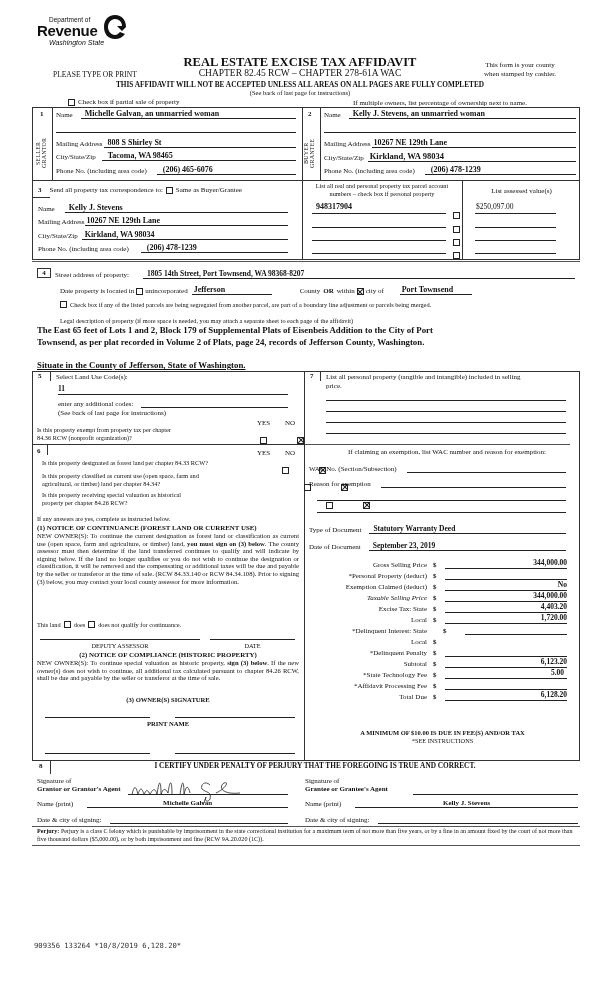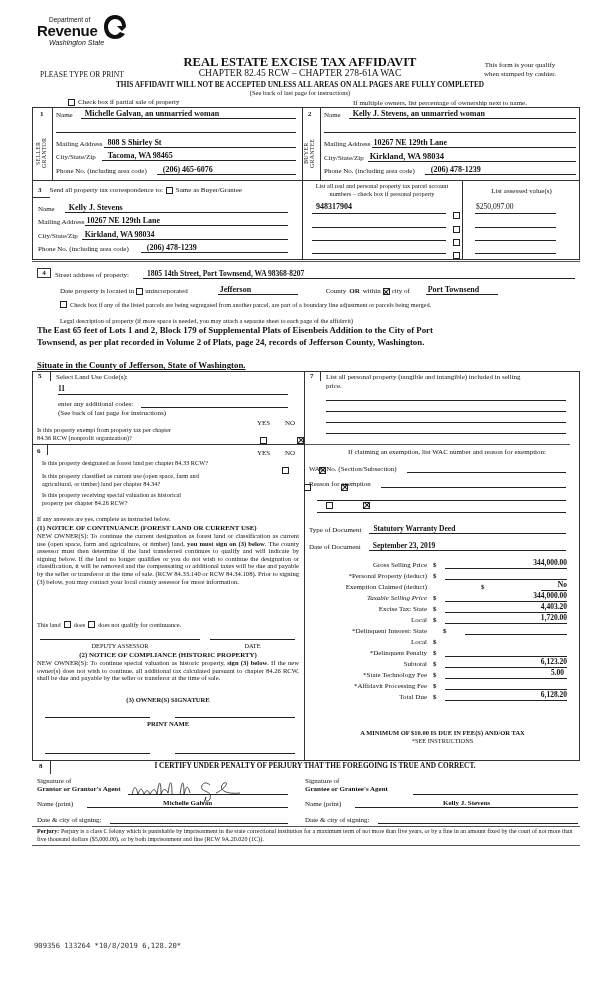--- a/index.html
+++ b/index.html
@@ -33,22 +33,22 @@
   <div class="abs" style="left:12px;top:2px;font-family:'Liberation Sans',sans-serif;font-size:6.5px;">Department of</div>
   <div class="abs" style="left:0;top:8px;font-family:'Liberation Sans',sans-serif;font-size:15px;font-weight:bold;letter-spacing:-0.3px;">Revenue</div>
   <div class="abs" style="left:12px;top:25px;font-family:'Liberation Sans',sans-serif;font-size:7px;font-style:italic;">Washington State</div>
   <svg class="abs" style="left:66px;top:0;" width="24" height="26" viewBox="0 0 24 26">
     <path d="M12 1 C5 1 1 6 1 13 C1 20 5 25 12 25 C16 25 20 23 22 20 L17 18 C15 20 14 21 12 21 C8 21 5 17 5 13 C5 9 8 5 12 5 C16 5 19 8 19 12 L14 12 L19 17 L23 13 C23 6 19 1 12 1 Z" fill="#111"></path>
   </svg>
 </div>
 
 <div class="abs b ctr" style="left:150px;width:300px;top:55px;font-size:12.5px;">REAL ESTATE EXCISE TAX AFFIDAVIT</div>
 <div class="abs ctr" style="left:150px;width:300px;top:68px;font-size:9.5px;">CHAPTER 82.45 RCW – CHAPTER 278-61A WAC</div>
-<div class="abs" style="left:40px;top:70px;font-size:7.5px;">PLEASE TYPE OR PRINT</div>
-<div class="abs ctr" style="left:460px;width:120px;top:61px;font-size:7px;">This form is your qualify</div>
+<div class="abs" style="left:53px;top:70px;font-size:7.5px;">PLEASE TYPE OR PRINT</div>
+<div class="abs ctr" style="left:460px;width:120px;top:61px;font-size:7px;">This form is your county</div>
 <div class="abs ctr" style="left:460px;width:120px;top:70px;font-size:7px;">when stamped by cashier.</div>
 <div class="abs b ctr" style="left:40px;width:520px;top:80px;font-size:7.3px;">THIS AFFIDAVIT WILL NOT BE ACCEPTED UNLESS ALL AREAS ON ALL PAGES ARE FULLY COMPLETED</div>
 <div class="abs ctr" style="left:150px;width:300px;top:89px;font-size:6.5px;">(See back of last page for instructions)</div>
 
 <div class="row sm" style="left:68px;top:98px;">
   <span class="cb"></span>
   <span style="margin-left:3px;">Check box if partial sale of property</span>
 </div>
 <div class="abs sm" style="left:353px;top:99px;">If multiple owners, list percentage of ownership next to name.</div>
 
@@ -163,21 +163,21 @@
 <div class="abs" style="left:32px;top:261px;width:548px;height:1px;background:#555;"></div>
 <div class="abs box num ctr" style="left:37px;top:268px;width:14px;height:10px;line-height:9px;">4</div>
 <div class="row sm" style="left:55px;top:269px;width:520px;">
   <span>Street address of property:</span>
   <span class="fill line" style="flex:1;margin-left:14px;padding-left:4px;font-size:7.5px;">1805 14th Street, Port Townsend, WA  98368-8207</span>
 </div>
 <div class="row sm" style="left:60px;top:285px;">
   <span>Date property is located in</span>
   <span class="cb" style="margin-left:2px;"></span>
   <span style="margin-left:2px;">unincorporated</span>
-  <span class="fill line" style="width:78px;margin-left:30px;padding-left:2px;">Jefferson</span>
+  <span class="fill line" style="width:78px;margin-left:4px;padding-left:2px;">Jefferson</span>
   <span style="margin-left:28px;">County</span>
   <span class="b" style="margin-left:3px;">OR</span>
   <span style="margin-left:3px;">within</span>
   <span class="cb x" style="margin-left:2px;"></span>
   <span style="margin-left:2px;">city of</span>
   <span class="fill line" style="width:70px;margin-left:16px;padding-left:2px;">Port Townsend</span>
 </div>
 <div class="row xs" style="left:60px;top:301px;">
   <span class="cb"></span>
   <span style="margin-left:3px;">Check box if any of the listed parcels are being segregated from another parcel, are part of a boundary line adjustment or parcels being merged.</span>
@@ -297,21 +297,21 @@
   <div class="row sm" style="position:relative;height:11px;">
     <span class="rt" style="width:122px;">Gross Selling Price</span>
     <span class="b" style="width:12px;margin-left:6px;">$</span>
     <span class="fill line rt" style="flex:1;font-size:7.5px;height:10px;">344,000.00</span>
   </div>
   <div class="row sm" style="position:relative;height:11px;">
     <span class="rt" style="width:122px;">*Personal Property (deduct)</span>
     <span class="b" style="width:12px;margin-left:6px;">$</span>
     <span class="fill line rt" style="flex:1;font-size:7.5px;height:10px;"></span>
   </div>
-  <div class="row sm" style="position:relative;height:11px;gap:48px;">
+  <div class="row sm" style="position:relative;height:11px;">
     <span class="rt" style="width:122px;">Exemption Claimed (deduct)</span>
     <span class="b" style="width:12px;margin-left:6px;">$</span>
     <span class="fill line rt" style="flex:1;font-size:7.5px;height:10px;">No</span>
   </div>
   <div class="row sm" style="position:relative;height:11px;">
     <span class="rt" style="width:122px;font-style:italic;">Taxable Selling Price</span>
     <span class="b" style="width:12px;margin-left:6px;">$</span>
     <span class="fill line rt" style="flex:1;font-size:7.5px;height:10px;">344,000.00</span>
   </div>
   <div class="row sm" style="position:relative;height:11px;">

